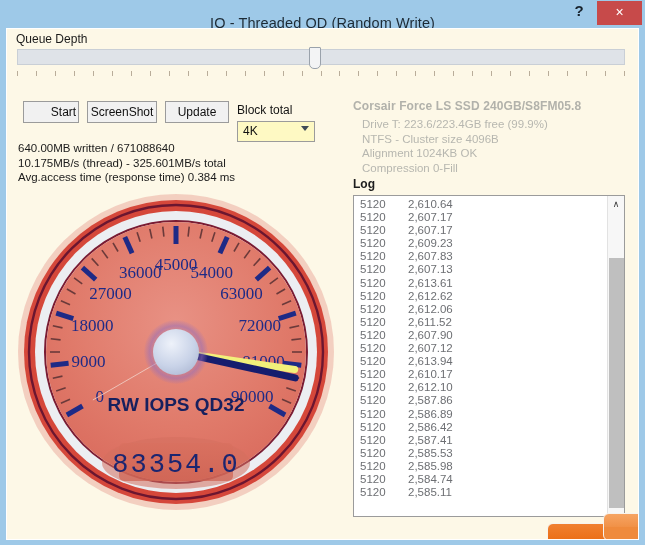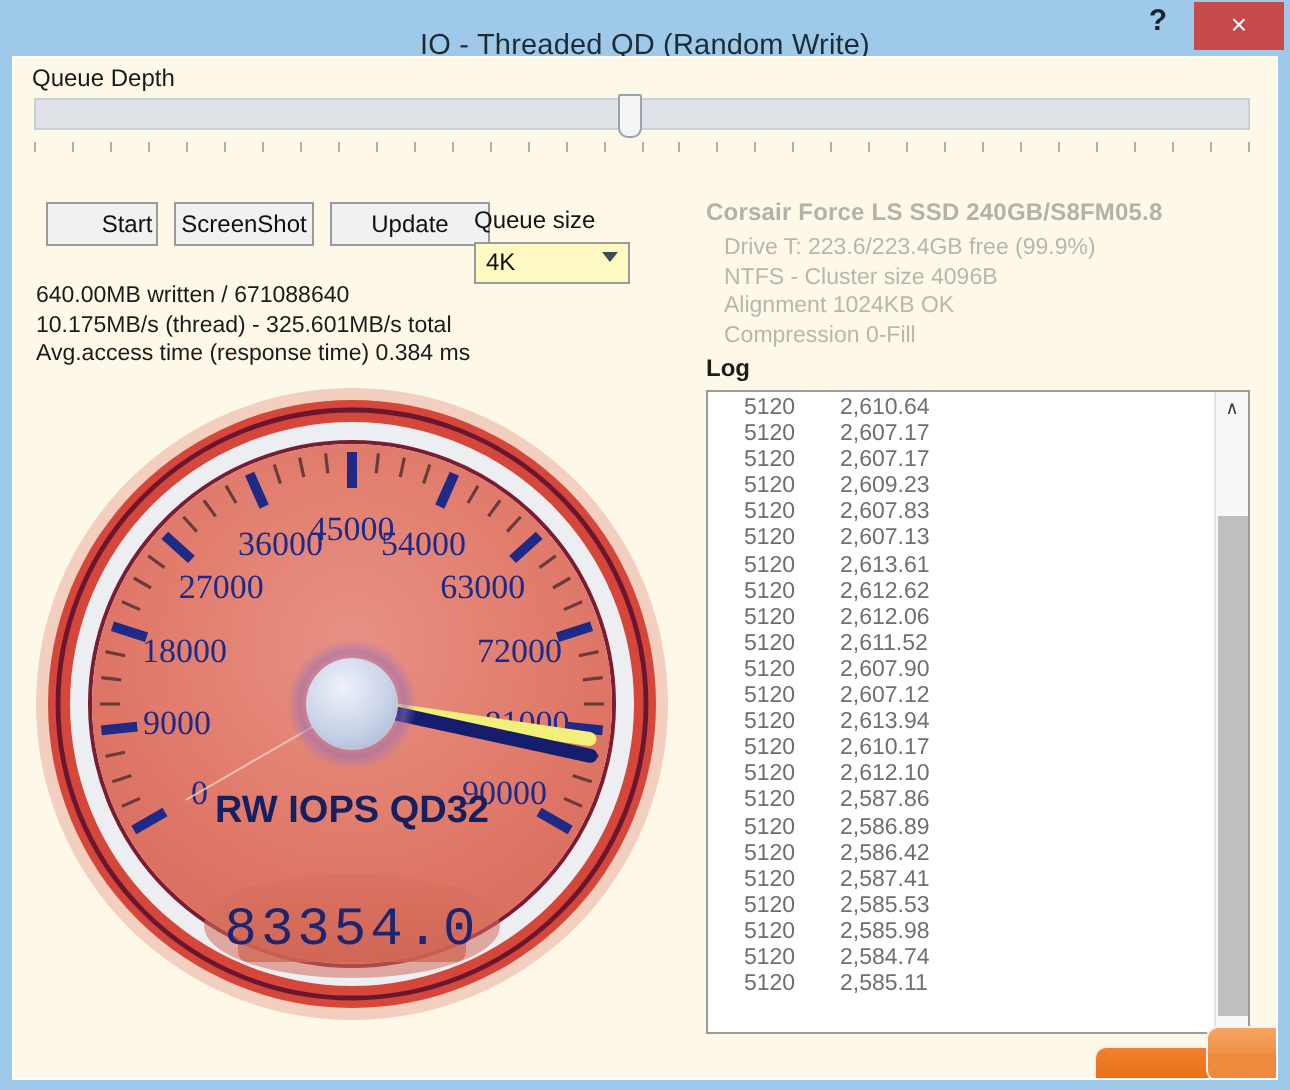--- a/index.html
+++ b/index.html
@@ -115,21 +115,21 @@
     background: #f1f1f1;
     border: 1px solid #9b9b9b;
     font-size: 12px;
     color: #101010;
     text-align: center;
     line-height: 20px;
     cursor: default;
   }
   #btn-start { left: 16px; top: 72px; width: 56px; padding-left: 25px; }
   #btn-screenshot { left: 80px; top: 72px; width: 70px; }
-  #btn-update { left: 158px; top: 72px; width: 80px; }
+  #btn-update { left: 158px; top: 72px; width: 64px; }
 
   #blocksize-label {
     position: absolute;
     left: 230px; top: 74px;
     font-size: 12px;
     color: #141414;
   }
   #blocksize-select {
     position: absolute;
     left: 230px; top: 92px;
@@ -200,21 +200,21 @@
   #log-box {
     position: absolute;
     left: 346px; top: 166px;
     width: 272px; height: 322px;
     background: #ffffff;
     border: 1px solid #9b9b9b;
     overflow: hidden;
   }
   #log-rows {
     position: absolute;
-    left: 12px; top: 2px;
+    left: 0; top: 2px;
     width: 200px;
   }
   .log-row {
     height: 13.1px;
     font-size: 11.5px;
     color: #6d6f73;
     line-height: 13.1px;
     white-space: nowrap;
   }
   .log-c1 {
@@ -327,21 +327,21 @@
           <i></i>
           <i></i>
           <i></i>
         </div>
     </div>
 
     <div class="btn" id="btn-start">Start</div>
     <div class="btn" id="btn-screenshot">ScreenShot</div>
     <div class="btn" id="btn-update">Update</div>
 
-    <div id="blocksize-label">Queue size</div>
+    <div id="blocksize-label">Block total</div>
     <div id="blocksize-select">
       <span id="blocksize-value">4K</span>
       <span id="blocksize-caret"></span>
     </div>
 
     <div id="stats">
       <div>640.00MB written / 671088640</div>
       <div>10.175MB/s (thread) - 325.601MB/s total</div>
       <div>Avg.access time (response time) 0.384 ms</div>
     </div>

